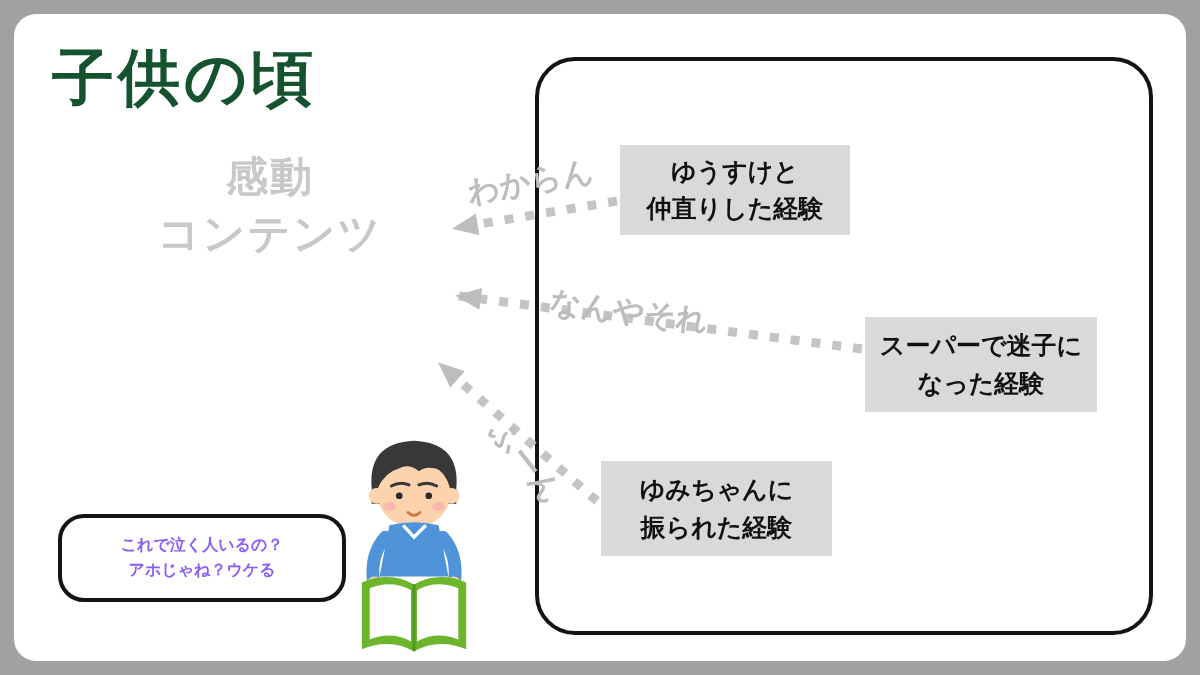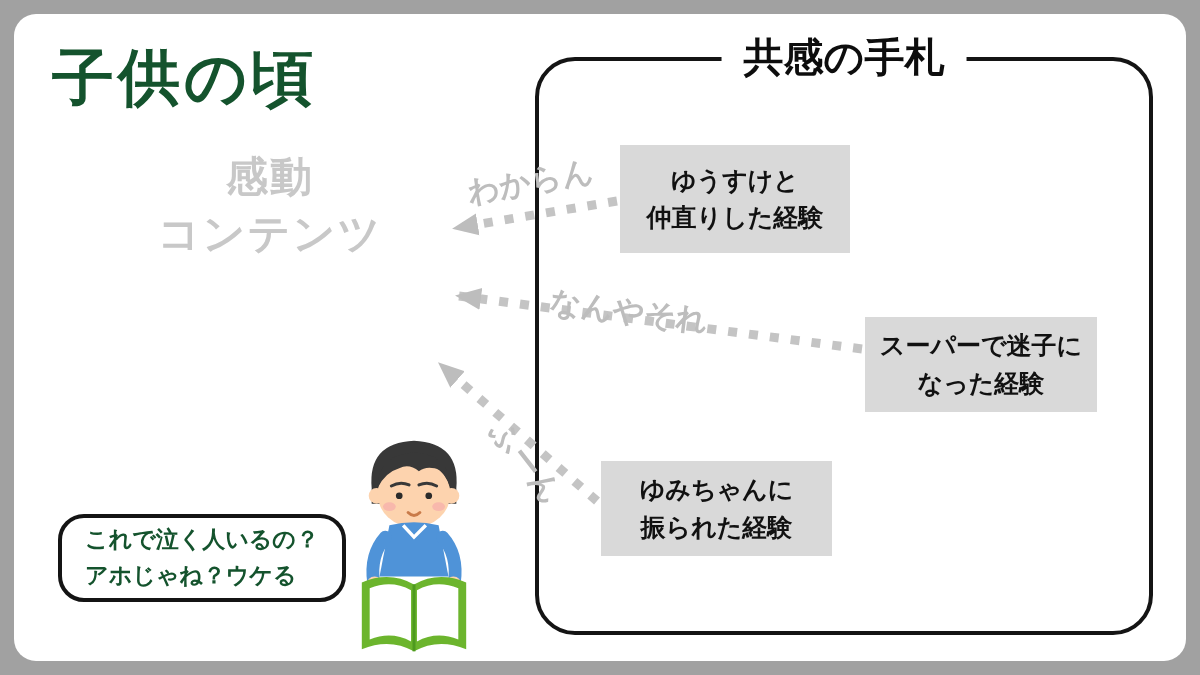--- a/index.html
+++ b/index.html
@@ -15,43 +15,43 @@
 
   .panel { position:absolute; left:535px; top:57px; width:618px; height:578px;
     border:4px solid #141414; border-radius:40px; background:transparent; }
   .panel-title { position:absolute; top:-30px; left:50%; transform:translateX(-50%);
     background:#ffffff; padding:0 22px; font-size:40px; font-weight:900; color:#0d0d0d;
     white-space:nowrap; line-height:1.3; }
 
   .exp-card { position:absolute; background:#d9d9d9; color:#111;
     display:flex; align-items:center; justify-content:center; text-align:center;
     font-size:25px; font-weight:800; line-height:1.5; white-space:pre-line; }
-  .c1 { left:81px;  top:84px;  width:230px; height:108px; }
+  .c1 { left:81px;  top:84px;  width:230px; height:90px; }
   .c2 { left:326px; top:256px; width:232px; height:95px; }
   .c3 { left:62px;  top:400px; width:231px; height:95px; }
 
   .circle { position:absolute; left:124px; top:146px; width:292px; height:292px;
     border:3px solid #ffffff; border-radius:50%;
     display:flex; justify-content:center; }
   .circle-label { font-size:42px; font-weight:900; color:#c8c8c8; letter-spacing:2px;
     line-height:1.35; text-align:center; white-space:pre-line; }
 
   .arrows { position:absolute; left:0; top:0; pointer-events:none; }
 
   .reaction { position:absolute; font-size:31px; font-weight:900; color:#bdbdbd;
     white-space:nowrap; transform-origin:left center; }
   .r1 { left:468px; top:172px; transform:rotate(-10deg); }
   .r2 { left:550px; top:281px; transform:rotate(7deg); }
   .r3 { left:497px; top:404px; transform:rotate(52deg); }
 
   .speech { position:absolute; left:58px; top:514px; width:288px; height:88px;
     border:4px solid #141414; border-radius:26px; background:#fff;
     display:flex; align-items:center; justify-content:center; }
-  .speech-text { font-size:23px; font-weight:800; color:#14532d; line-height:1.55;
-    white-space:pre-line; }
+  .speech-text { font-size:16px; font-weight:800; color:#8b5cf6; line-height:1.55;
+    text-align:center; white-space:pre-line; }
 
   .boy { position:absolute; left:350px; top:426px; width:128px; height:238px; }
 
   .credit { position:absolute; right:38px; top:632px; font-size:22px; font-weight:700;
     color:#4f4f4f; }
 </style>
 </head>
 <body>
 
 <div class="canvas">
@@ -59,21 +59,20 @@
   <div class="card-surface"></div>
 
   <div class="page-title">子供の頃</div>
 
   <div class="circle">
     <div class="circle-label">感動
 コンテンツ</div>
   </div>
 
   <div class="panel">
-    <div class="panel-title">共感の手札</div>
     <div class="exp-card c1">ゆうすけと
 仲直りした経験</div>
     <div class="exp-card c3">ゆみちゃんに
 振られた経験</div>
     <div class="exp-card c2">スーパーで迷子に
 なった経験</div>
   </div>
 
   <svg class="arrows" width="1200" height="675" viewBox="0 0 1200 675">
     <defs>

